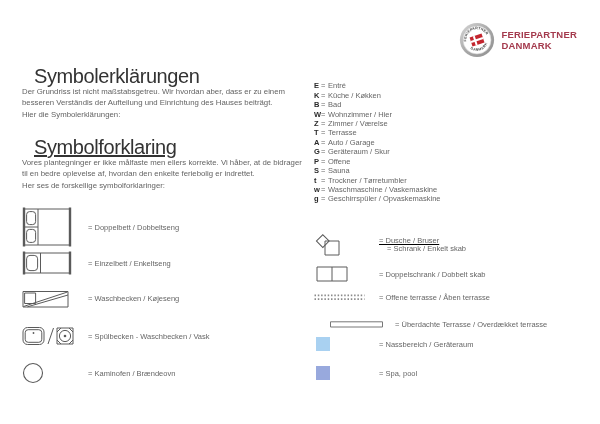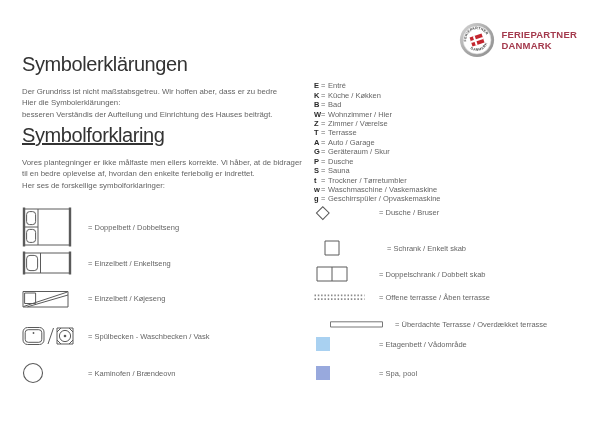--- a/index.html
+++ b/index.html
@@ -1,21 +1,21 @@
 <!DOCTYPE html>
 <html><head>
 <meta charset="utf-8">
 <style>
   html,body { margin:0; padding:0; background:#e9e9e9; }
   .page {
     position:relative; width:600px; height:424px; background:#ffffff;
     font-family:"Liberation Sans", sans-serif; overflow:hidden; margin:0 auto;
   }
   .h {
-    position:absolute; left:22px; margin:0; font-size:20px; font-weight:500;
+    position:absolute; left:22px; margin:12px; font-size:20px; font-weight:500;
     color:#333; letter-spacing:-0.4px;
   }
   .para {
     position:absolute; left:22px; font-size:7.8px; line-height:11.3px;
     color:#636363; white-space:nowrap;
   }
   .letters { position:absolute; left:314px; top:81px; }
   .lrow { display:flex; align-items:center; height:9.45px; font-size:7.5px; }
   .lt { width:7px; font-weight:bold; color:#2a2a2a; }
   .eq { width:7px; color:#666; text-align:left; }
@@ -62,23 +62,23 @@
       </g>
     </svg>
     <div class="wordmark" style="color: rgb(164, 58, 77);">
       <div>FERIEPARTNER</div>
       <div>DANMARK</div>
     </div>
   </div>
 
   <h1 class="h" style="top:53px;">Symbolerklärungen</h1>
   <div class="para" style="top:86px;">
-    <div>Der Grundriss ist nicht maßstabsgetreu. Wir hoffen aber, dass er zu bedre</div>
+    <div>Der Grundriss ist nicht maßstabsgetreu. Wir hvordan aber, dass er zu einem</div>
+    <div>besseren Verständis der Aufteilung und Einrichtung des Hauses beiträgt.</div>
     <div>Hier die Symbolerklärungen:</div>
-    <div>besseren Verständis der Aufteilung und Einrichtung des Hauses beiträgt.</div>
   </div>
 
   <h2 class="h" style="top:124px;text-decoration:underline;">Symbolforklaring</h2>
   <div class="para" style="top:157px;">
     <div>Vores plantegninger er ikke målfaste men ellers korrekte. Vi håber, at de bidrager</div>
     <div>til en bedre oplevelse af, hvordan den enkelte feriebolig er indrettet.</div>
     <div>Her ses de forskellige symbolforklaringer:</div>
   </div>
 
   <div class="letters">
@@ -118,21 +118,21 @@
         <span class="ll">Auto / Garage</span>
       </div>
     <div class="lrow">
         <span class="lt">G</span>
         <span class="eq">=</span>
         <span class="ll">Geräteraum / Skur</span>
       </div>
     <div class="lrow">
         <span class="lt">P</span>
         <span class="eq">=</span>
-        <span class="ll">Dusche</span>
+        <span class="ll">Offene</span>
       </div>
     <div class="lrow">
         <span class="lt">S</span>
         <span class="eq">=</span>
         <span class="ll">Sauna</span>
       </div>
     <div class="lrow">
         <span class="lt">t</span>
         <span class="eq">=</span>
         <span class="ll">Trockner / Tørretumbler</span>
@@ -185,21 +185,21 @@
     <div class="cell-l">
       <svg class="icon" width="47" height="18" viewBox="0 0 47 18">
         <g stroke="#5a5a5a" fill="none" stroke-width="1">
           <rect x="1" y="1.5" width="45" height="15.5"></rect>
           <rect x="2.6" y="3" width="11" height="10.5"></rect>
           <line x1="1.5" y1="16.5" x2="45.5" y2="2"></line>
           <line x1="5.5" y1="16.8" x2="46" y2="5"></line>
         </g>
       </svg>
     </div>
-    <span class="sym-label">= Einzelbett / Køjeseng</span>
+    <span class="sym-label">= Waschbecken / Køjeseng</span>
   </div>
 
   <div class="sym-row" style="left:22px; top:325px; height:22px;">
     <div class="cell-l">
       <svg class="icon" width="56" height="20" viewBox="0 0 56 20">
         <g stroke="#5a5a5a" fill="none" stroke-width="1">
           <rect x="1" y="1.5" width="21" height="17" rx="4.5"></rect>
           <rect x="3.2" y="3.7" width="16.6" height="12.6" rx="3"></rect>
           <circle cx="11.5" cy="7" r="0.9" fill="#5a5a5a" stroke="none"></circle>
           <line x1="26" y1="18" x2="31.5" y2="2"></line>
@@ -218,21 +218,21 @@
 
   <div class="sym-row" style="left:22px; top:362px; height:22px;">
     <div class="cell-l">
       <svg class="icon" width="22" height="22" viewBox="0 0 22 22">
         <circle cx="11" cy="11" r="9.5" stroke="#5a5a5a" fill="none" stroke-width="1.1"></circle>
       </svg>
     </div>
     <span class="sym-label">= Kaminofen / Brændeovn</span>
   </div>
 
-  <div class="sym-row" style="left:314px; top:206px; height:13px;">
+  <div class="sym-row" style="left:314px; top:234px; height:13px;text-decoration:underline;">
     <div class="cell-r">
       <div class="diamond"></div>
     </div>
     <span class="sym-label">= Dusche / Bruser</span>
   </div>
 
   <div class="sym-row" style="left:322px; top:240px; height:16px;">
     <div class="cell-r">
       <svg class="icon" style="margin-left:2px" width="16" height="16" viewBox="0 0 16 16">
         <rect x="1" y="1" width="14" height="14" stroke="#5a5a5a" fill="none" stroke-width="1"></rect>
@@ -271,21 +271,21 @@
         <rect x="0.5" y="0.8" width="52" height="5.2" stroke="#777" fill="none" stroke-width="1"></rect>
       </svg>
     </div>
     <span class="sym-label">= Überdachte Terrasse / Overdækket terrasse</span>
   </div>
 
   <div class="sym-row" style="left:314px; top:337px; height:14px;">
     <div class="cell-r">
       <div class="swatch" style="background: rgb(169, 209, 241);"></div>
     </div>
-    <span class="sym-label">= Etagenbett / Vådområde</span>
+    <span class="sym-label">= Nassbereich / Geräteraum</span>
   </div>
 
   <div class="sym-row" style="left:314px; top:366px; height:14px;align-items:center;">
     <div class="cell-r">
       <div class="swatch" style="background: rgb(152, 169, 221);"></div>
     </div>
     <span class="sym-label">= Spa, pool</span>
   </div>
 
 </div>

